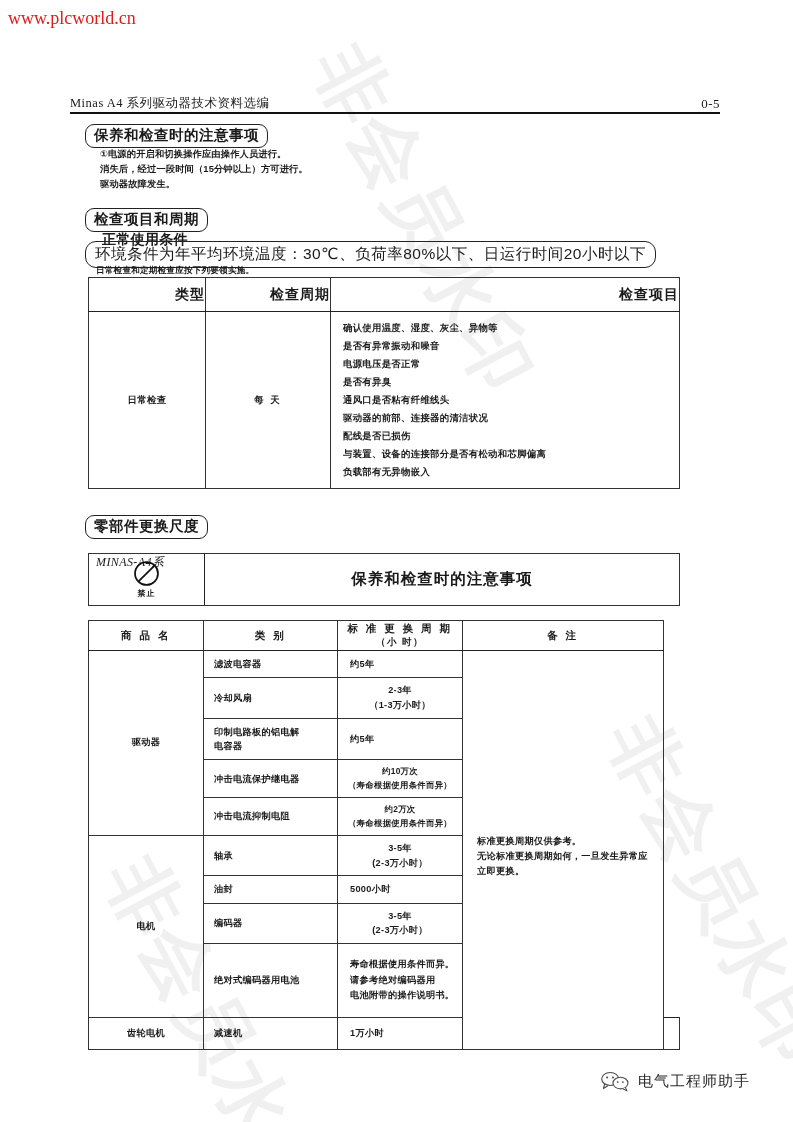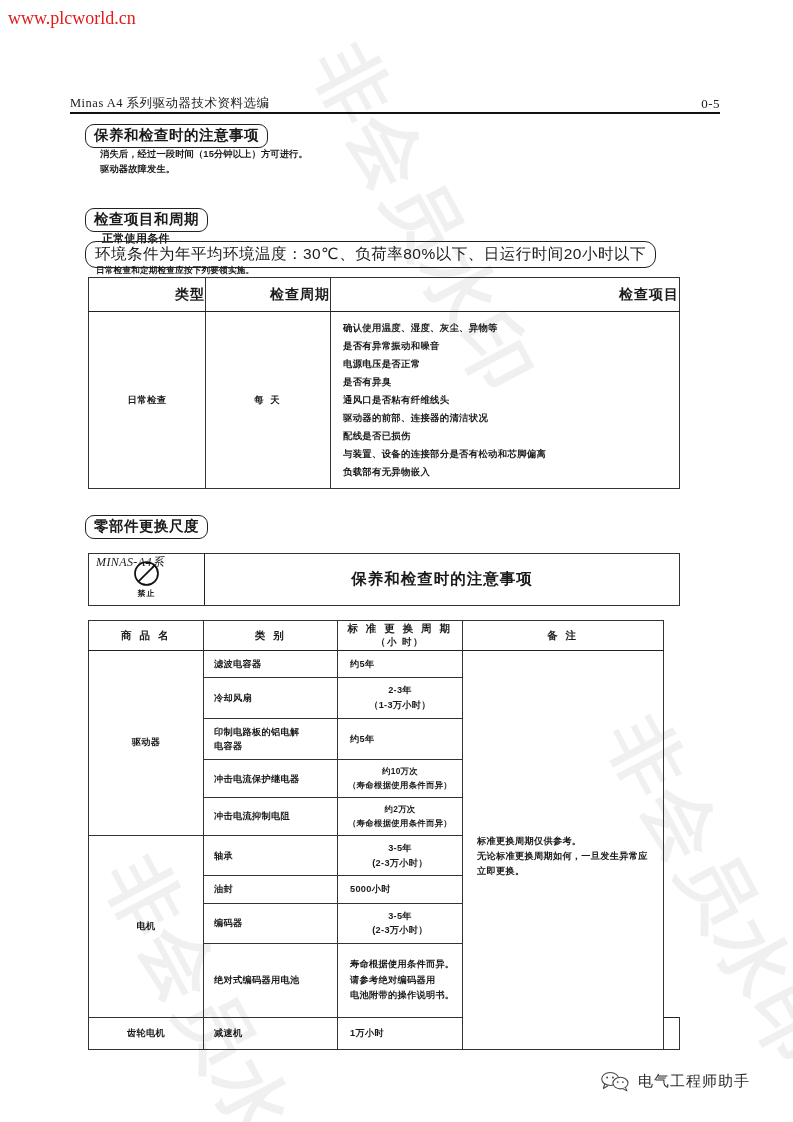--- a/index.html
+++ b/index.html
@@ -107,21 +107,21 @@
     line-height: 1.62;
     letter-spacing: 0.1px;
   }
   .notes div { white-space: nowrap; }
 
   .sec2 { position: absolute; left: 85px; top: 208px; }
   .subnote-a {
     position: absolute;
     left: 102px; top: 231px;
     font-family: "Liberation Sans","DejaVu Sans",sans-serif;
-    font-size: 11px; font-weight: bold;
+    font-size: 14px; font-weight: bold;
     letter-spacing: 0.3px;
   }
   .sec3 { position: absolute; left: 85px; top: 241px; }
   .subnote-b {
     position: absolute;
     left: 96px; top: 265px;
     font-family: "Liberation Sans","DejaVu Sans",sans-serif;
     font-size: 8.6px; font-weight: bold;
     letter-spacing: 0.2px;
   }
@@ -237,20 +237,21 @@
   <div class="runhead">
     <span class="rh-title">Minas A4 系列驱动器技术资料选编</span>
     <span class="rh-page">0-5</span>
   </div>
   <div class="rule-top"></div>
 
   <div class="sec1">
     <span class="hbox">保养和检查时的注意事项</span>
   </div>
   <div class="notes">
+    <div>①电源的开启和切换操作应由操作人员进行。</div>
     <div>消失后，经过一段时间（15分钟以上）方可进行。</div>
     <div>驱动器故障发生。</div>
   </div>
 
   <div class="sec2">
     <span class="hbox">检查项目和周期</span>
   </div>
   <div class="subnote-a">正常使用条件</div>
 
   <div class="sec3">

